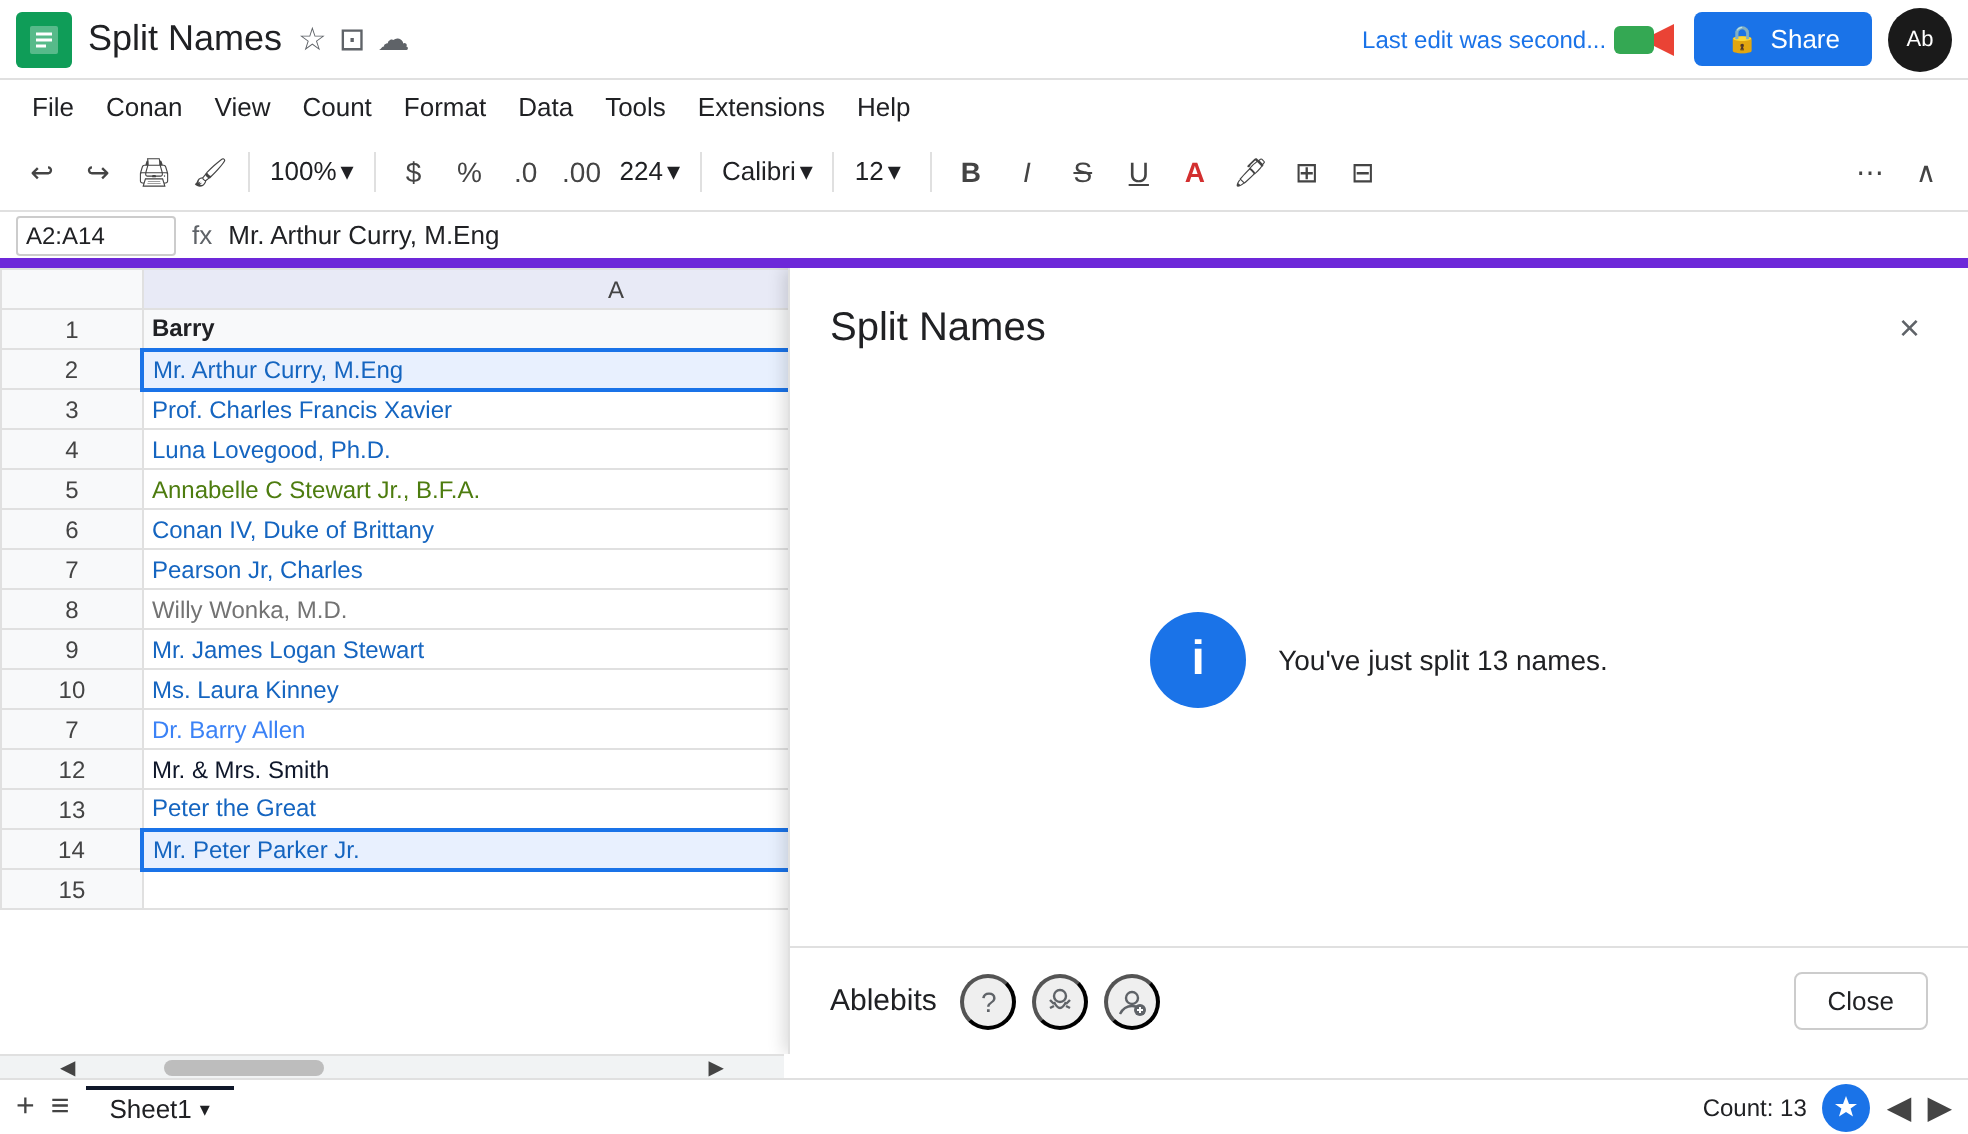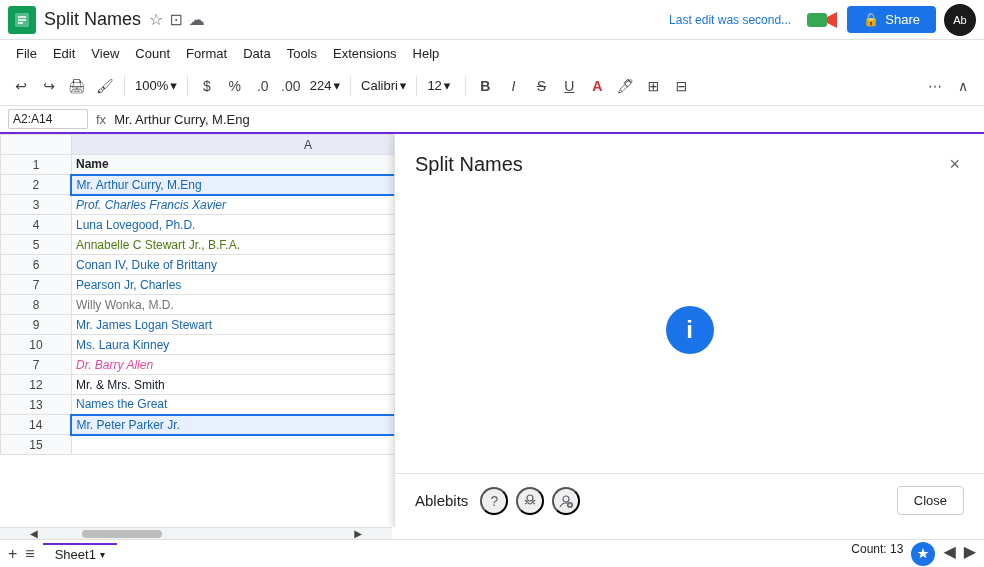--- a/index.html
+++ b/index.html
@@ -5,42 +5,42 @@
     * { box-sizing: border-box; margin: 0; padding: 0; }
     body { font-family: Arial, sans-serif; font-size: 13px; background: #fff; width: 984px; height: 567px; overflow: hidden; }
 
     
     #top-bar { display: flex; align-items: center; height: 40px; padding: 0 8px; background: #fff; border-bottom: 1px solid #e0e0e0; }
     #app-icon { width: 28px; height: 28px; background: #0f9d58; border-radius: 3px; display: flex; align-items: center; justify-content: center; margin-right: 8px; flex-shrink: 0; }
     #app-icon svg { width: 18px; height: 18px; }
     #doc-title { font-size: 18px; color: #202124; font-weight: 400; margin-right: 8px; }
     #title-icons { display: flex; gap: 6px; align-items: center; margin-right: auto; }
     #title-icons span { color: #5f6368; font-size: 16px; cursor: pointer; }
-    #last-edit { font-size: 12px; color: #1a73e8; margin-right: 16px; }
+    #last-edit { font-size: 12px; color: #1a73e8; margin-right: 4px; }
     #meet-btn { display: flex; align-items: center; gap: 4px; border: none; background: #fff; cursor: pointer; margin-right: 8px; }
     #share-btn { background: #1a73e8; color: #fff; border: none; border-radius: 4px; padding: 6px 16px; font-size: 13px; display: flex; align-items: center; gap: 6px; cursor: pointer; font-weight: 500; }
     #avatar { width: 32px; height: 32px; border-radius: 50%; background: #1a1a1a; color: #fff; display: flex; align-items: center; justify-content: center; font-size: 11px; margin-left: 8px; font-weight: 500; }
 
     
     #menu-bar { display: flex; align-items: center; height: 26px; padding: 0 8px; background: #fff; }
     .menu-item { padding: 2px 8px; font-size: 13px; color: #202124; cursor: pointer; border-radius: 3px; }
 
     
     #toolbar { display: flex; align-items: center; height: 40px; padding: 0 8px; background: #fff; border-bottom: 1px solid #e0e0e0; gap: 2px; }
     .tb-btn { display: flex; align-items: center; justify-content: center; width: 26px; height: 26px; border: none; background: none; cursor: pointer; border-radius: 3px; color: #444; font-size: 14px; }
     .tb-separator { width: 1px; height: 20px; background: #e0e0e0; margin: 0 4px; }
     .tb-select { display: flex; align-items: center; border: none; background: none; cursor: pointer; font-size: 13px; color: #202124; padding: 2px 4px; border-radius: 3px; gap: 2px; }
     #font-size-select { width: 36px; }
     .bold-btn { font-weight: bold; }
     .italic-btn { font-style: italic; }
     .strike-btn { text-decoration: line-through; }
     .underline-btn { text-decoration: underline; }
 
     
-    #formula-bar { display: flex; align-items: center; height: 28px; border-bottom: 2px solid #6d28d9; padding: 0 8px; gap: 8px; }
+    #formula-bar { display: flex; align-items: center; height: 28px; border-bottom: 5px solid #6d28d9; padding: 0 8px; gap: 8px; }
     #cell-ref { width: 80px; border: 1px solid #ccc; border-radius: 2px; padding: 2px 4px; font-size: 12px; color: #202124; }
     #fx-icon { color: #5f6368; font-size: 13px; }
     #formula-input { flex: 1; border: none; outline: none; font-size: 13px; color: #202124; }
 
     
     #sheet-area { display: flex; position: relative; height: calc(567px - 40px - 26px - 40px - 28px - 28px); }
 
     
     #spreadsheet { flex: 1; overflow: hidden; position: relative; }
     table { border-collapse: collapse; width: 100%; }
@@ -52,23 +52,23 @@
     .col-title { width: 120px; min-width: 120px; }
     .col-first { width: 60px; min-width: 60px; }
     .selected-cell { background: #e8f0fe !important; border: 2px solid #1a73e8 !important; }
     tr.header-row th { background: #f8f9fa; }
     tr.header-row th.col-a-header { background: #e8eaf6; }
 
     
     #bottom-bar { display: flex; align-items: center; height: 28px; background: #fff; border-top: 1px solid #e0e0e0; padding: 0 8px; }
     #add-sheet { cursor: pointer; font-size: 16px; color: #444; margin-right: 8px; }
     #sheet-list { font-size: 16px; color: #444; margin-right: 8px; cursor: pointer; }
-    #sheet-tab { display: flex; align-items: center; gap: 4px; padding: 2px 12px; background: #fff; border-top: 2px solid #6d28d9; font-size: 13px; color: #202124; cursor: pointer; }
+    #sheet-tab { display: flex; align-items: center; gap: 4px; padding: 2px 12px; background: #fff; border-top: 2px solid #0f172a; font-size: 13px; color: #202124; cursor: pointer; }
     #sheet-tab-arrow { font-size: 10px; }
-    #bottom-right { margin-left: auto; display: flex; align-items: flex-start; gap: 8px; }
+    #bottom-right { margin-left: auto; display: flex; align-items: center; gap: 8px; }
     #count-label { font-size: 12px; color: #202124; }
     #explore-btn { width: 24px; height: 24px; background: #1a73e8; border-radius: 50%; display: flex; align-items: center; justify-content: center; cursor: pointer; }
     #explore-btn svg { width: 14px; height: 14px; }
     #sheets-nav { font-size: 16px; color: #444; cursor: pointer; }
 
     
     #vscroll { width: 12px; background: #f1f3f4; border-left: 1px solid #e0e0e0; display: flex; flex-direction: column; }
     #vscroll-thumb { width: 8px; height: 60px; background: #bdbdbd; border-radius: 4px; margin: 2px auto; margin-top: 8px; }
 
     
@@ -124,21 +124,21 @@
   </button>
   <button id="share-btn">
     <span>🔒</span>
     <span>Share</span>
   </button>
   <div id="avatar">Ab</div>
 </div>
 
 <div id="menu-bar">
   <span class="menu-item">File</span>
-  <span class="menu-item">Edit</span>
+  <span class="menu-item">Conan</span>
   <span class="menu-item">View</span>
   <span class="menu-item">Count</span>
   <span class="menu-item">Format</span>
   <span class="menu-item">Data</span>
   <span class="menu-item">Tools</span>
   <span class="menu-item">Extensions</span>
   <span class="menu-item">Help</span>
 </div>
 
 <div id="toolbar">
@@ -198,33 +198,33 @@
           <tr class="header-row">
             <th class="row-header"></th>
             <th class="col-name col-a-header" style="background:#e8eaf6;">A</th>
             <th class="col-title">B</th>
             <th class="col-first">C</th>
           </tr>
         </thead>
         <tbody id="spreadsheet-body">
           <tr>
             <td class="row-num">1</td>
-            <td class="col-name" style="font-weight:bold; background:#f8f9fa;">Name</td>
+            <td class="col-name" style="font-weight:bold; background:#f8f9fa;">Barry</td>
             <td class="col-title" style="font-weight:bold; background:#f8f9fa;">Title</td>
             <td class="col-first" style="font-weight:bold; background:#f8f9fa;">First</td>
           </tr>
           <tr>
             <td class="row-num">2</td>
             <td class="col-name selected-cell" style="color:#1565c0;">Mr. Arthur Curry, M.Eng</td>
             <td class="col-title">Mr.</td>
             <td class="col-first">Arth</td>
           </tr>
           <tr>
             <td class="row-num">3</td>
-            <td class="col-name" style="color:#1565c0;font-style:italic;">Prof. Charles Francis Xavier</td>
+            <td class="col-name" style="color:#1565c0;">Prof. Charles Francis Xavier</td>
             <td class="col-title">Prof.</td>
             <td class="col-first">Cha</td>
           </tr>
           <tr>
             <td class="row-num">4</td>
             <td class="col-name" style="color:#1565c0;">Luna Lovegood, Ph.D.</td>
             <td class="col-title"></td>
             <td class="col-first">Lun</td>
           </tr>
           <tr>
@@ -258,33 +258,33 @@
             <td class="col-first">Jam</td>
           </tr>
           <tr>
             <td class="row-num">10</td>
             <td class="col-name" style="color:#1565c0;">Ms. Laura Kinney</td>
             <td class="col-title">Ms.</td>
             <td class="col-first">Laur</td>
           </tr>
           <tr>
             <td class="row-num">7</td>
-            <td class="col-name" style="color:#ec4899;font-style:italic;">Dr. Barry Allen</td>
+            <td class="col-name" style="color:#3b82f6;">Dr. Barry Allen</td>
             <td class="col-title">Dr.</td>
             <td class="col-first">Barr</td>
           </tr>
           <tr>
             <td class="row-num">12</td>
             <td class="col-name" style="color:#0f172a;">Mr. &amp; Mrs. Smith</td>
             <td class="col-title">Mr. &amp; Mrs.</td>
             <td class="col-first"></td>
           </tr>
           <tr>
             <td class="row-num">13</td>
-            <td class="col-name" style="color:#1565c0;">Names the Great</td>
+            <td class="col-name" style="color:#1565c0;">Peter the Great</td>
             <td class="col-title">the Great</td>
             <td class="col-first">Pete</td>
           </tr>
           <tr>
             <td class="row-num">14</td>
             <td class="col-name selected-cell" style="color:#1565c0;">Mr. Peter Parker Jr.</td>
             <td class="col-title">Mr.</td>
             <td class="col-first">Pete</td>
           </tr>
           <tr>
@@ -303,20 +303,21 @@
 
     <div id="dialog">
       <div id="dialog-header">
         <span id="dialog-title">Split Names</span>
         <button id="dialog-close">×</button>
       </div>
       <div id="dialog-body">
         <div id="info-icon-circle">
           <span>i</span>
         </div>
+        <span id="dialog-message">You've just split 13 names.</span>
       </div>
       <div id="dialog-footer">
         <span id="ablebits-logo">Ablebits</span>
         <div id="footer-icons">
           <button class="footer-icon">?</button>
           <button class="footer-icon">
             <svg width="16" height="16" viewBox="0 0 16 16" fill="#5f6368">
               <circle cx="8" cy="5" r="3" fill="none" stroke="#5f6368" stroke-width="1.2"></circle>
               <path d="M5 8 Q8 14 11 8" fill="none" stroke="#5f6368" stroke-width="1.2"></path>
               <line x1="3" y1="7" x2="5" y2="9" stroke="#5f6368" stroke-width="1.2"></line>

